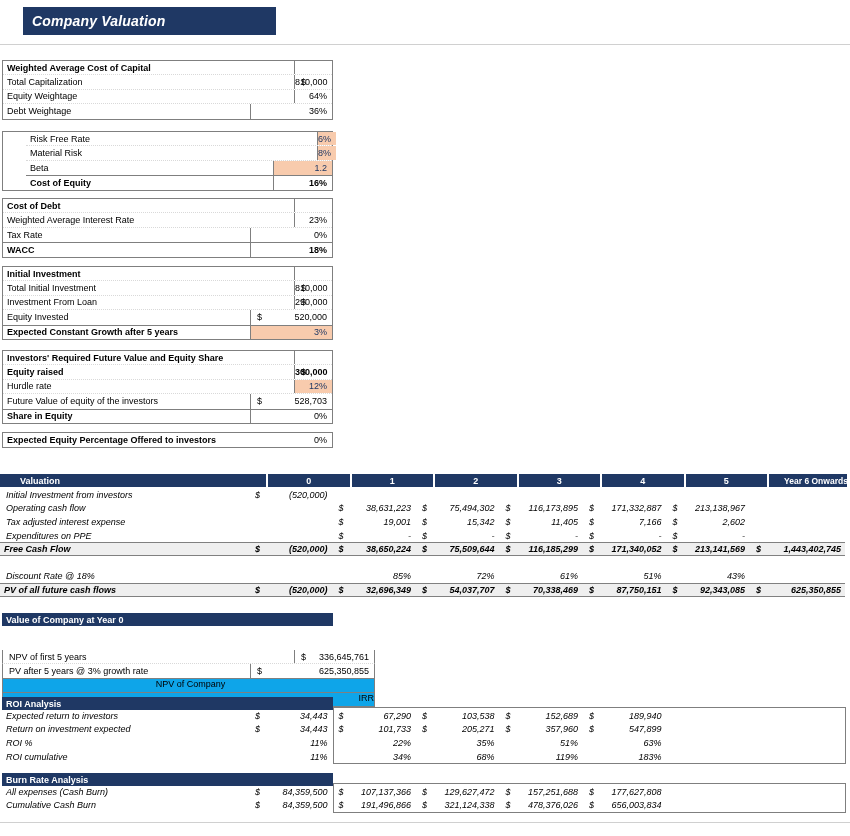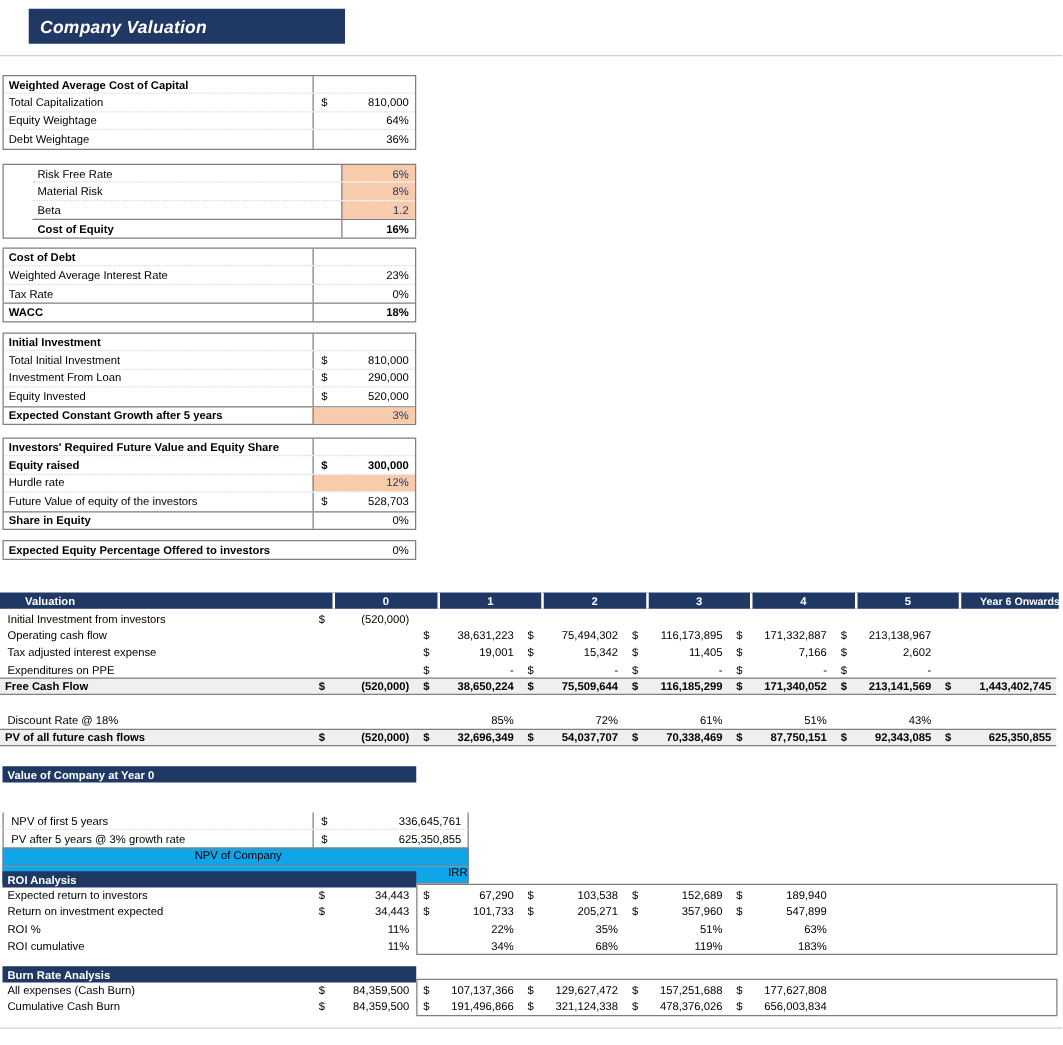--- a/index.html
+++ b/index.html
@@ -80,21 +80,21 @@
   .row .val .cur {
     position: absolute;
     left: 6px;
   }
   .bold { font-weight: bold; }
   .row.topline { border-top: 1px solid #7f7f7f; }
   .orange .val {
     background: #F8CBAD;
     color: #1F3864;
   }
-  .rowsep { border-bottom: 1px dotted #d9d9d9; }
+  .rowsep { border-bottom: 1px dotted #d9d9d9; gap: 44px; }
 
   
   .band {
     position: absolute;
     background: #1F3864;
     color: #ffffff;
     font-weight: bold;
     font-size: 9px;
     display: flex;
     align-items: center;
@@ -104,20 +104,21 @@
   .band .band-label {
     padding-left: 4px;
     white-space: nowrap;
   }
 
   
   .valgrid {
     position: absolute;
     left: 0;
     width: 845px;
+    font-style: italic;
   }
   .vrow {
     display: flex;
     height: 13.6px;
     align-items: center;
     box-sizing: border-box;
   }
   .vlbl {
     flex: 0 0 250px;
     padding-left: 6px;

